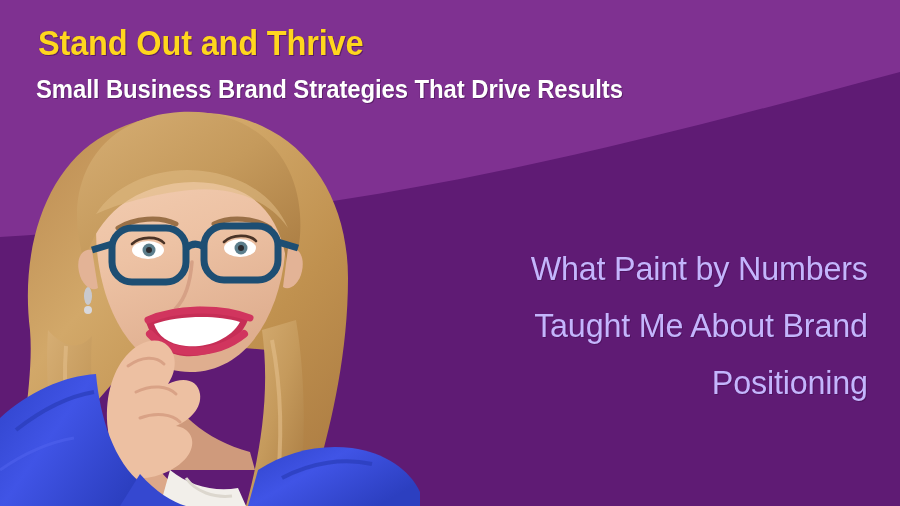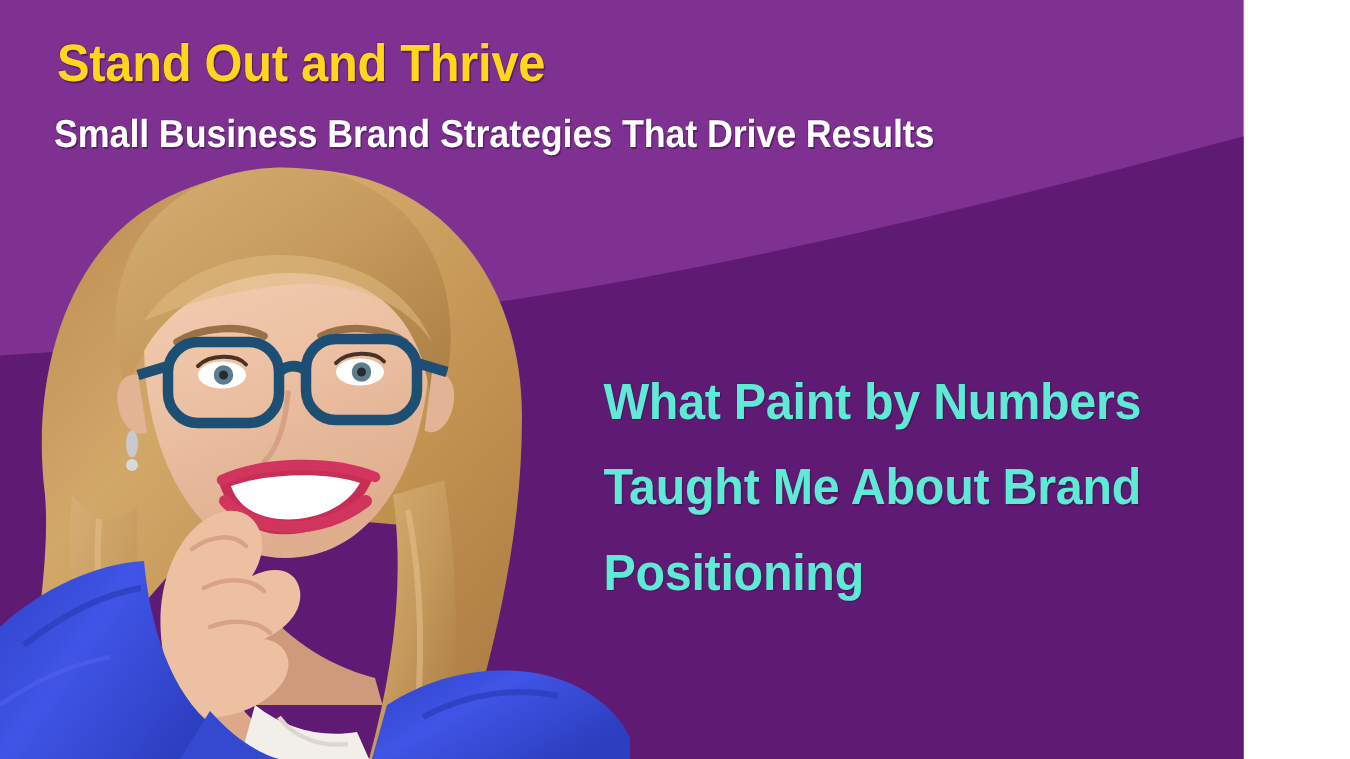--- a/index.html
+++ b/index.html
@@ -2,21 +2,21 @@
 <html><head>
 <meta charset="utf-8">
 <style>
   html, body {
     margin: 0;
     padding: 0;
     background: #ffffff;
   }
   #slide {
     position: relative;
-    width: 829px;
+    width: 900px;
     height: 506px;
     overflow: hidden;
     background: #7f3191;
     font-family: "Liberation Sans", sans-serif;
     -webkit-font-smoothing: antialiased;
   }
 
   
   .bg-base {
     position: absolute;
@@ -76,24 +76,24 @@
       1px 1px 0 rgba(60,12,70,0.50),
       -0.5px -0.5px 0 rgba(60,12,70,0.25);
   }
 
   .headline {
     position: absolute;
     left: 390px;
     top: 240px;
     width: 490px;
     margin: 0;
-    text-align: left;
-    color: #5eead4;
+    text-align: right;
+    color: #c4b5fd;
     font-size: 34px;
-    font-weight: 700;
+    font-weight: 400;
     line-height: 57px;
     letter-spacing: -0.2px;
     text-shadow:
       1px 1px 0 rgba(60,12,70,0.45),
       -0.5px -0.5px 0 rgba(60,12,70,0.20);
   }
   .headline .hl-line {
     display: block;
     transform: scaleX(0.95);
   }

